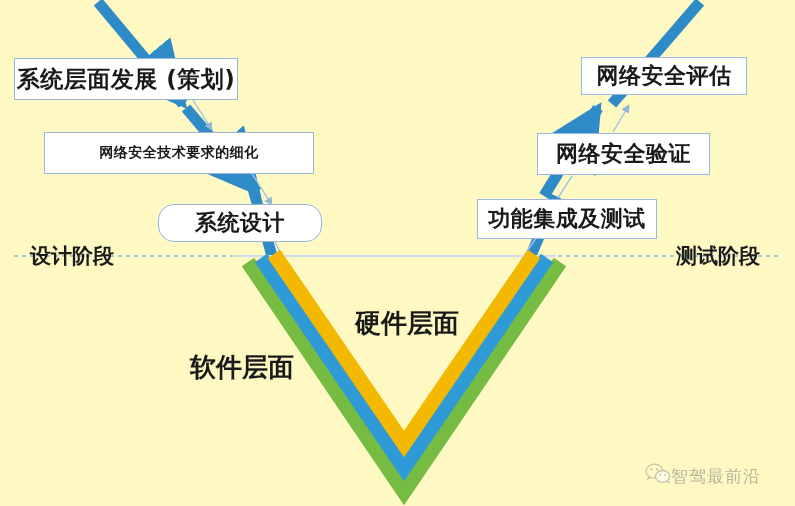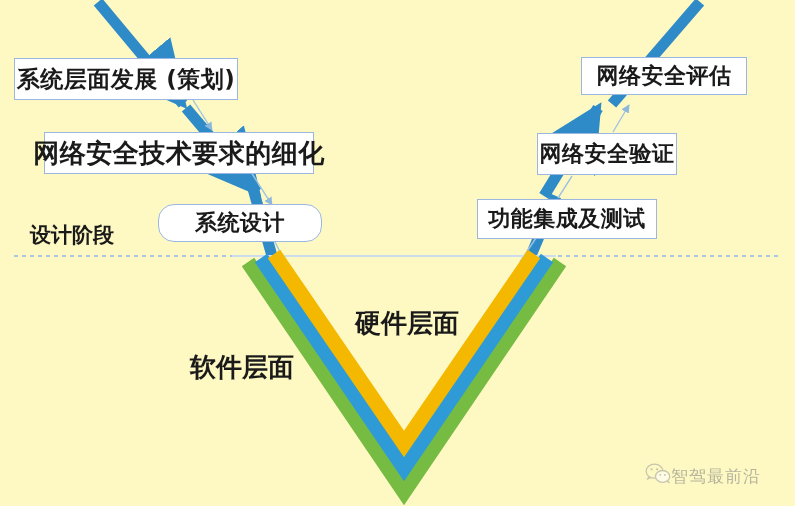--- a/index.html
+++ b/index.html
@@ -34,33 +34,34 @@
     display: flex;
     align-items: center;
     justify-content: center;
     color: #1a1a1a;
     font-weight: 700;
     letter-spacing: 0.5px;
     white-space: nowrap;
   }
 
   #box-sys-dev   { left: 14px;  top: 58px;  width: 224px; height: 42px; font-size: 23px; }
-  #box-csr       { left: 44px;  top: 132px; width: 270px; height: 42px; font-size: 26px; }
+  #box-csr       { left: 44px;  top: 132px; width: 270px; height: 42px; font-size: 14px; }
   #box-sys-des   { left: 158px; top: 204px; width: 164px; height: 38px; font-size: 22px; border-radius: 16px; }
   #box-cs-assess { left: 581px; top: 57px;  width: 166px; height: 38px; font-size: 22px; }
-  #box-cs-valid  { left: 537px; top: 133px; width: 140px; height: 42px; font-size: 22px; }
+  #box-cs-valid  { left: 537px; top: 133px; width: 173px; height: 42px; font-size: 22px; }
   #box-fit       { left: 477px; top: 199px; width: 180px; height: 40px; font-size: 22px; }
 
   
   .phase-label {
     position: absolute;
     color: #1a1a1a;
     font-size: 21px;
     font-weight: 700;
     white-space: nowrap;
+    margin-top: 21px;
   }
   #phase-design { left: 30px;  top: 221px; }
   #phase-test   { left: 676px; top: 221px; }
 
   
   .layer-label {
     position: absolute;
     color: #1a1a1a;
     font-size: 26px;
     font-weight: 700;
@@ -154,20 +155,21 @@
   <div class="pbox" id="box-cs-valid">
     <span>网络安全验证</span>
   </div>
 
   <div class="pbox" id="box-fit">
     <span>功能集成及测试</span>
   </div>
 
   <div class="phase-label" id="phase-design">设计阶段</div>
 
+  <div class="phase-label" id="phase-test">测试阶段</div>
 
   <div class="layer-label" id="layer-hw">硬件层面</div>
 
   <div class="layer-label" id="layer-sw">软件层面</div>
 
   <div id="watermark">
     <span>
       <svg width="26" height="22" viewBox="0 0 26 22" aria-hidden="true">
         <ellipse cx="9.5" cy="8.2" rx="8.4" ry="7" fill="none" stroke="#9a9a9a" stroke-width="1.3"></ellipse>
         <path d="M3.2 13.4 L1.4 17.2 L5.6 15.3 Z" fill="#9a9a9a"></path>

